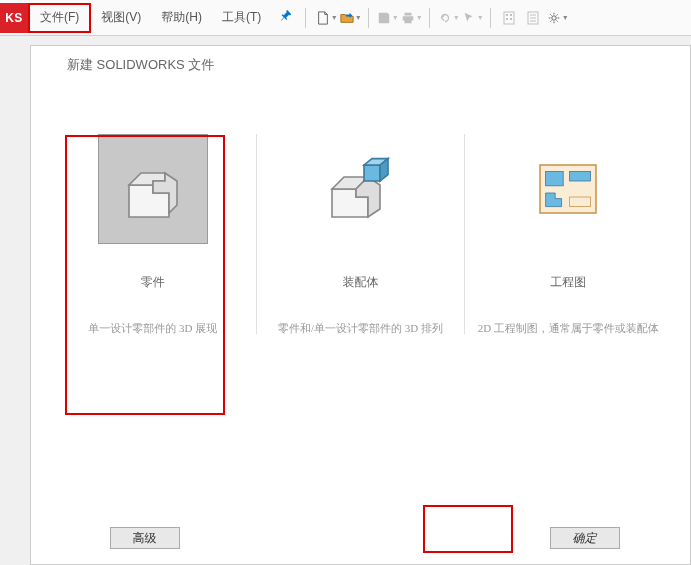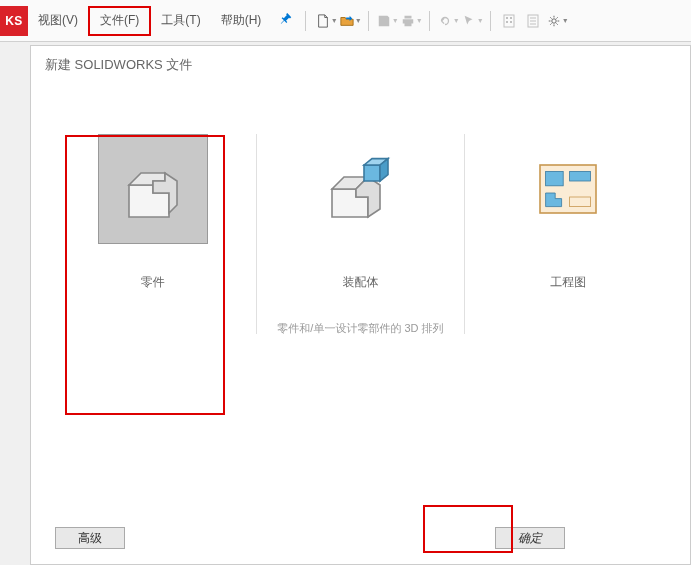--- a/index.html
+++ b/index.html
@@ -6,21 +6,21 @@
     body {
       font-family: "Microsoft YaHei", Arial, sans-serif;
       font-size: 12px;
       width: 691px;
       height: 565px;
       background: #f0f0f0;
       overflow: hidden;
       position: relative;
     }
     .top-bar {
-      height: 42px;
+      height: 36px;
       background: #fafafa;
       border-bottom: 1px solid #d0d0d0;
       display: flex;
       align-items: center;
     }
     .logo-area {
       width: 28px;
       height: 30px;
       background: #da2128;
       color: #fff;
@@ -85,25 +85,27 @@
       top: 45px;
       right: 0;
       bottom: 0;
       background: #fff;
       border: 1px solid #ccc;
     }
     .dialog-title {
       padding: 10px 14px;
       color: #666;
       font-size: 13px;
+      margin-left: 22px;
     }
     .options-row {
       display: flex;
       justify-content: space-around;
       padding: 50px 20px 0 20px;
+      font-family: Liberation Serif, serif;
     }
     .option {
       width: 200px;
       text-align: center;
       display: flex;
       flex-direction: column;
       align-items: center;
     }
     .highlight-red {
       position: absolute;
@@ -143,20 +145,21 @@
       color: #999;
       font-size: 11px;
     }
     .dialog-buttons {
       position: absolute;
       bottom: 15px;
       left: 8px;
       right: 0;
       display: flex;
       padding: 0 16px;
+      justify-content: center;
     }
     .btn {
       width: 70px;
       height: 22px;
       background: #e8e8e8;
       border: 1px solid #aaa;
       color: #333;
       font-size: 12px;
       cursor: pointer;
       display: flex;
@@ -172,24 +175,24 @@
       height: 200px;
       background: #e0e0e0;
     }
   </style>
 </head>
 <body>
 
 <div class="top-bar">
   <div class="logo-area">KS</div>
   <div class="menu-bar">
+    <div class="menu-item highlighted">文件(F)</div>
     <div class="menu-item">视图(V)</div>
-    <div class="menu-item highlighted">文件(F)</div>
+    <div class="menu-item">帮助(H)</div>
     <div class="menu-item">工具(T)</div>
-    <div class="menu-item">帮助(H)</div>
     <div class="pin-icon">
       <svg width="14" height="14" viewBox="0 0 16 16">
           <path fill="#0078d4" d="M9.5 1L8 2.5l1 1L5.5 7 4 6l-1 1 2.5 2.5L2 13l.5.5L6 10l2.5 2.5 1-1L8 10l3.5-3.5 1 1L14 6 9.5 1z"></path>
         </svg>
     </div>
   </div>
   <div class="divider"></div>
   <div class="toolbar-icons">
     <div class="tb-icon">
       <svg width="16" height="16" viewBox="0 0 16 16">
@@ -264,20 +267,21 @@
   <div class="options-row">
     <div class="option">
       <div class="icon-box selected">
         <svg width="80" height="80" viewBox="0 0 100 100">
           <path fill="#f5f5f5" stroke="#888" stroke-width="2" d="M20 45 L20 85 L70 85 L70 55 L50 55 L50 45 Z"></path>
           <path fill="#e8e8e8" stroke="#888" stroke-width="2" d="M20 45 L35 30 L65 30 L65 40 L50 40 L50 45 Z"></path>
           <path fill="#ddd" stroke="#888" stroke-width="2" d="M50 45 L50 40 L65 40 L65 30 L80 40 L80 70 L70 80 L70 55 L50 55 Z"></path>
         </svg>
       </div>
       <div class="opt-title">零件</div>
+      <div class="opt-desc">单一设计零部件的 3D 展现</div>
     </div>
 
     <div class="sep-vert"></div>
 
     <div class="option">
       <div class="icon-box">
         <svg width="80" height="80" viewBox="0 0 100 100">
           <path fill="#f5f5f5" stroke="#888" stroke-width="2" d="M15 50 L15 85 L60 85 L60 60 L45 60 L45 50 Z"></path>
           <path fill="#e8e8e8" stroke="#888" stroke-width="2" d="M15 50 L30 35 L60 35 L45 50 Z"></path>
           <path fill="#ddd" stroke="#888" stroke-width="2" d="M45 50 L60 35 L75 45 L75 75 L60 85 L60 60 L45 60 Z"></path>
@@ -296,20 +300,21 @@
       <div class="icon-box">
         <svg width="80" height="80" viewBox="0 0 100 100">
           <rect x="15" y="20" width="70" height="60" fill="#fbecd5" stroke="#c89850" stroke-width="2"></rect>
           <rect x="22" y="28" width="22" height="18" fill="#6bb8e0" stroke="#3a7aa0"></rect>
           <rect x="52" y="28" width="26" height="12" fill="#6bb8e0" stroke="#3a7aa0"></rect>
           <path fill="#6bb8e0" stroke="#3a7aa0" d="M22 55 L22 72 L42 72 L42 62 L34 62 L34 55 Z"></path>
           <rect x="52" y="60" width="26" height="12" fill="none" stroke="#c89850"></rect>
         </svg>
       </div>
       <div class="opt-title">工程图</div>
+      <div class="opt-desc">2D 工程制图，通常属于零件或装配体</div>
     </div>
   </div>
 
   <div class="dialog-buttons">
     <div class="btn">高级</div>
     <div class="btn btn-confirm">确定</div>
   </div>
 </div>
 
 <div class="highlight-red hl-option"></div>

